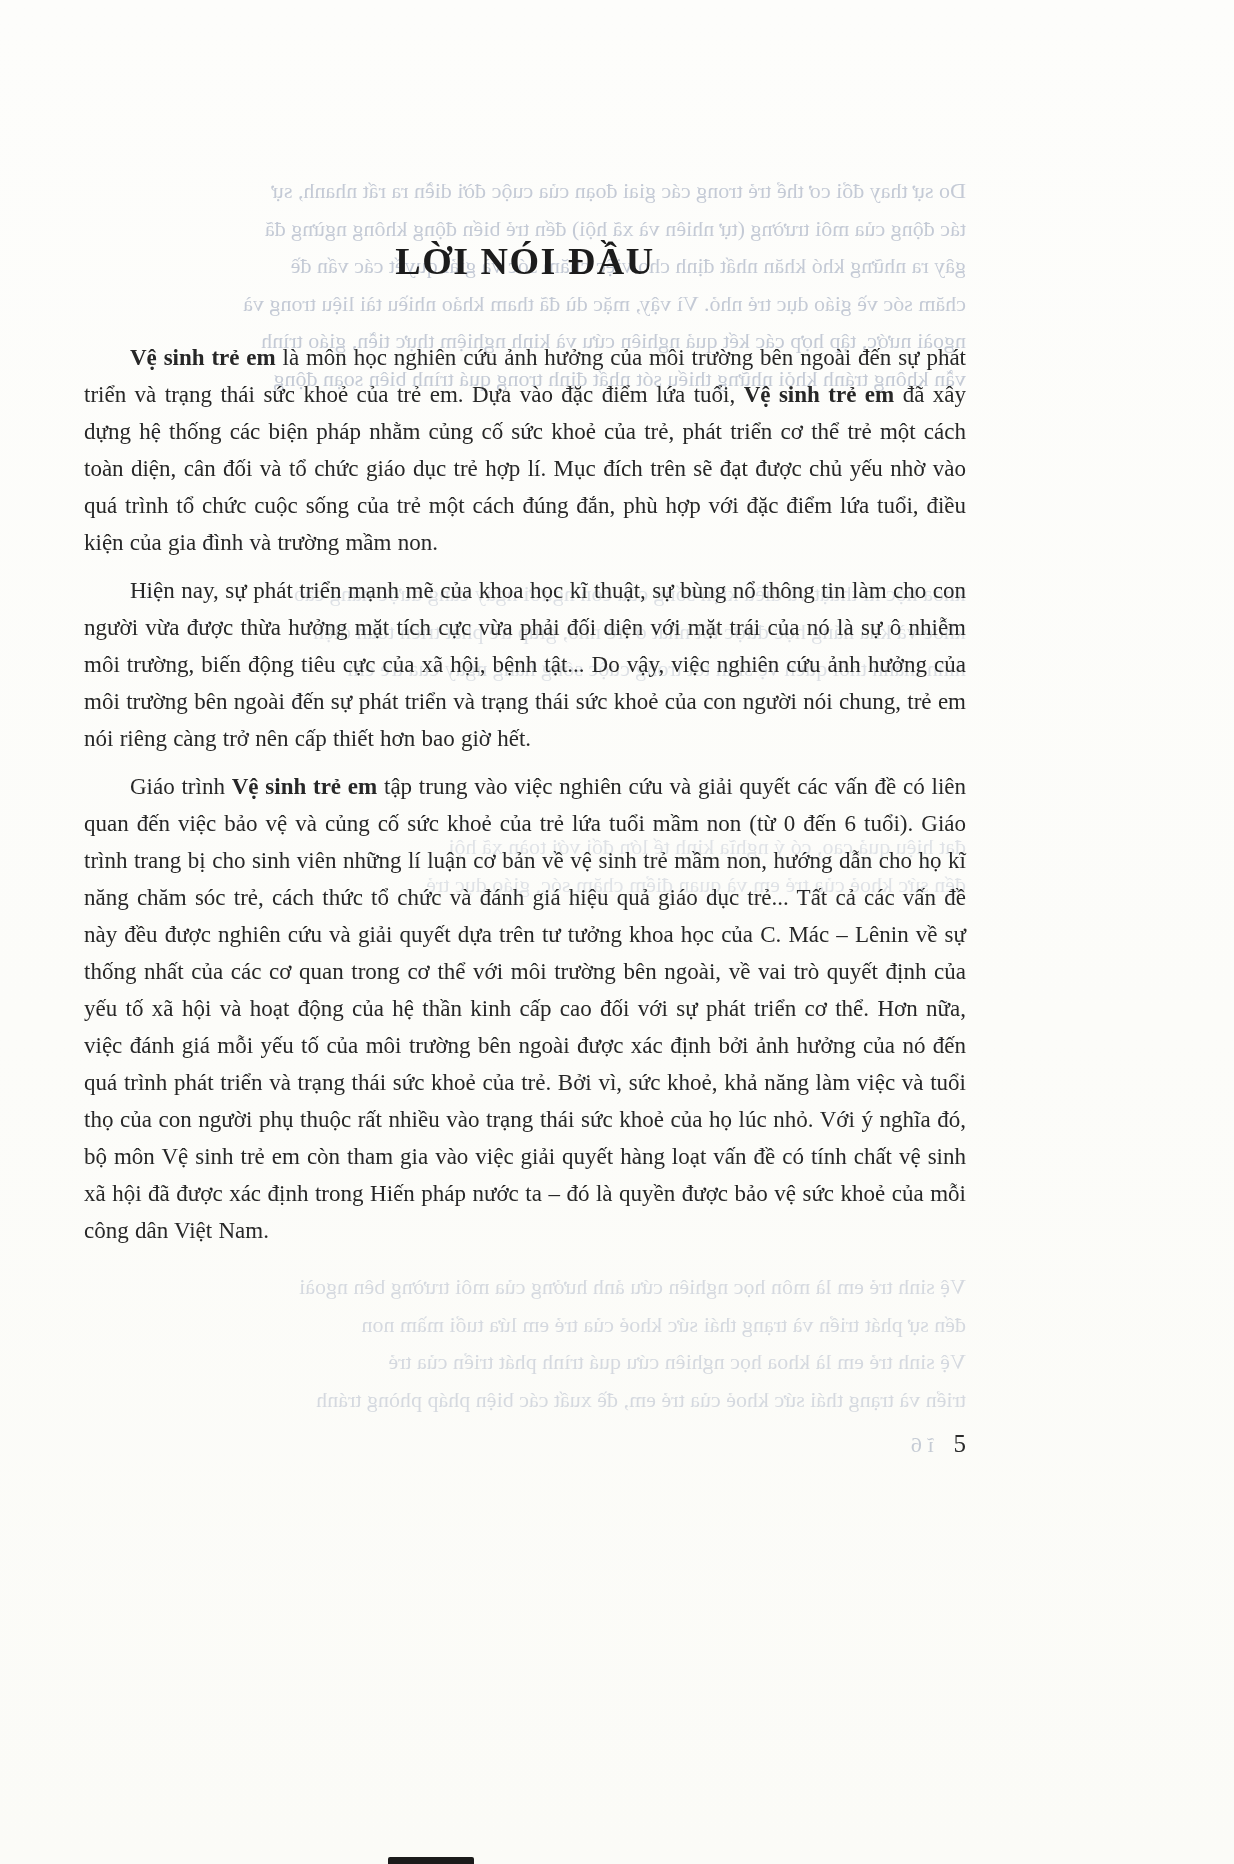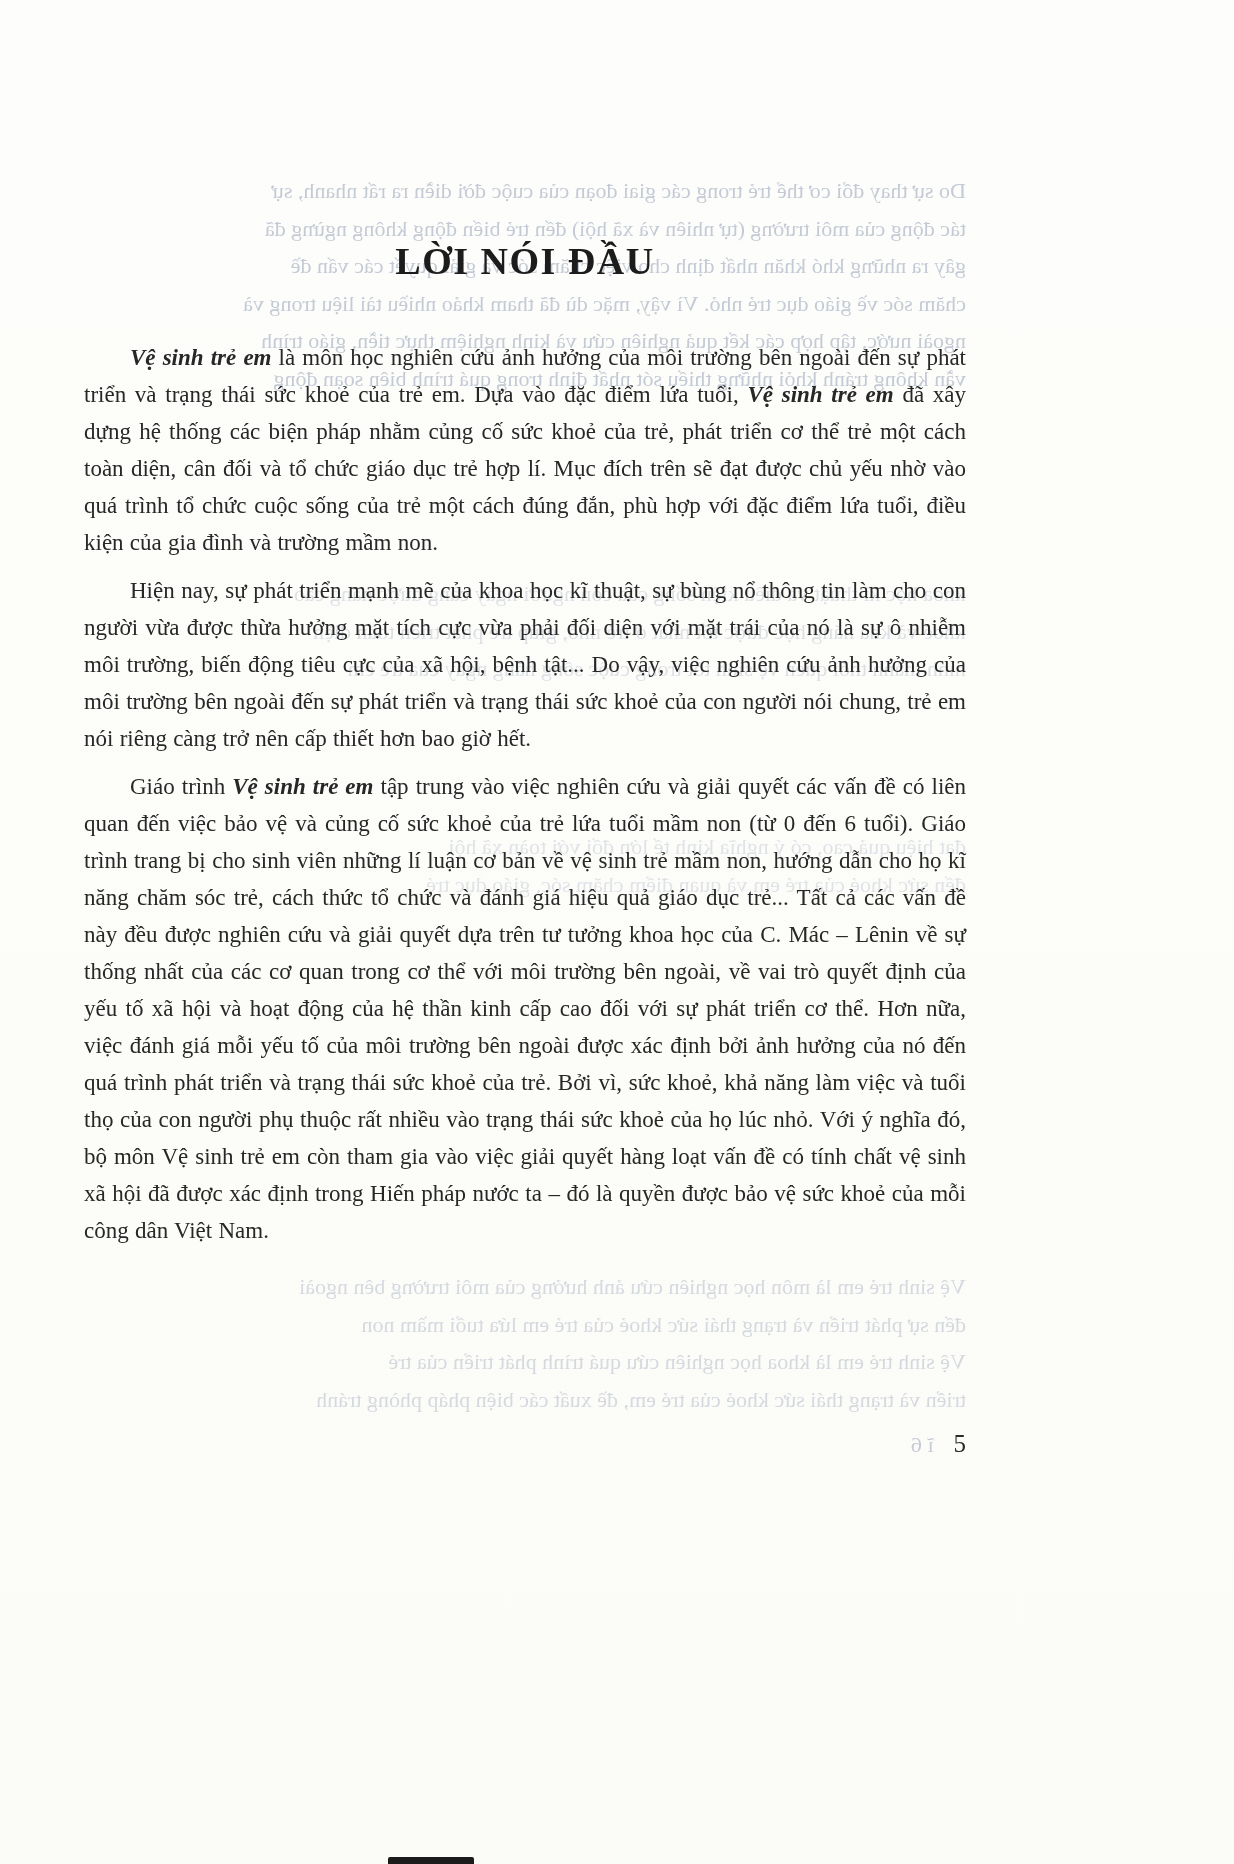--- a/index.html
+++ b/index.html
@@ -38,21 +38,20 @@
     margin: 0 0 11px 0;
     font-size: 23px;
     line-height: 37px;
     text-align: justify;
     text-indent: 46px;
     color: #272727;
     word-spacing: 0.5px;
   }
   .bi {
     font-weight: bold;
-    font-style: italic;
   }
   
   .ghost {
     position: absolute;
     left: 84px;
     width: 882px;
     z-index: 1;
     transform: scaleX(-1);
     filter: blur(0.7px);
     color: #97a2b8;

